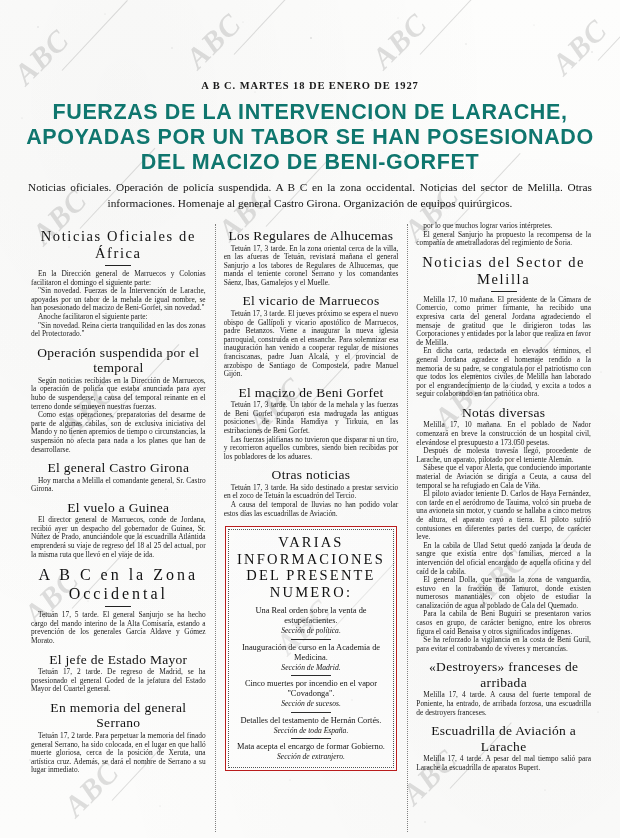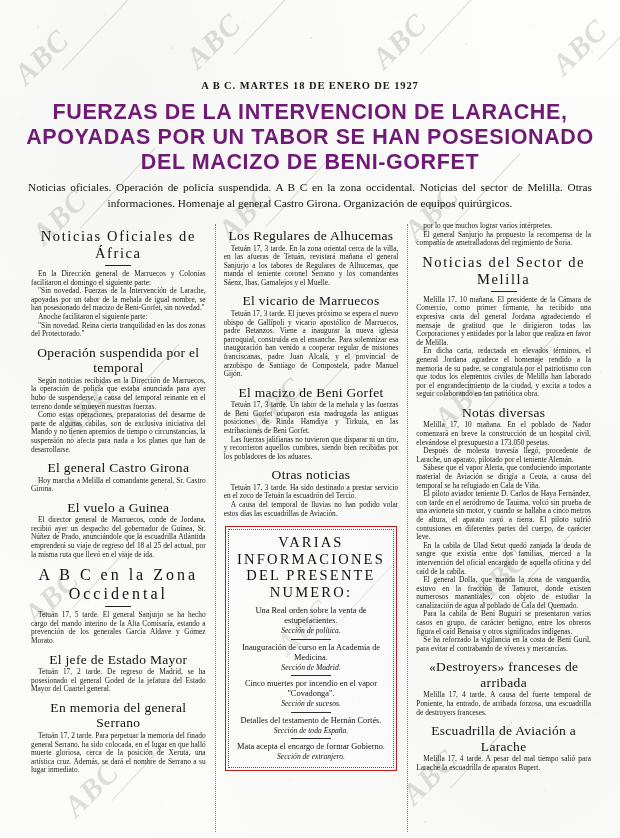--- a/index.html
+++ b/index.html
@@ -70,21 +70,21 @@
     color: #1a1a1a;
   }
   .main-headline {
     text-align: center;
     font-family: "Liberation Sans", sans-serif;
     font-weight: 700;
     font-size: 21.5px;
     line-height: 25px;
     letter-spacing: 0.6px;
     margin: 9px 12px 0 12px;
-    color: #701a75;
+    color: #0f766e;
   }
   .deck {
     text-align: justify;
     text-align-last: center;
     font-size: 11.3px;
     line-height: 15.5px;
     margin: 5px 28px 0 28px;
     color: #141414;
   }
 

